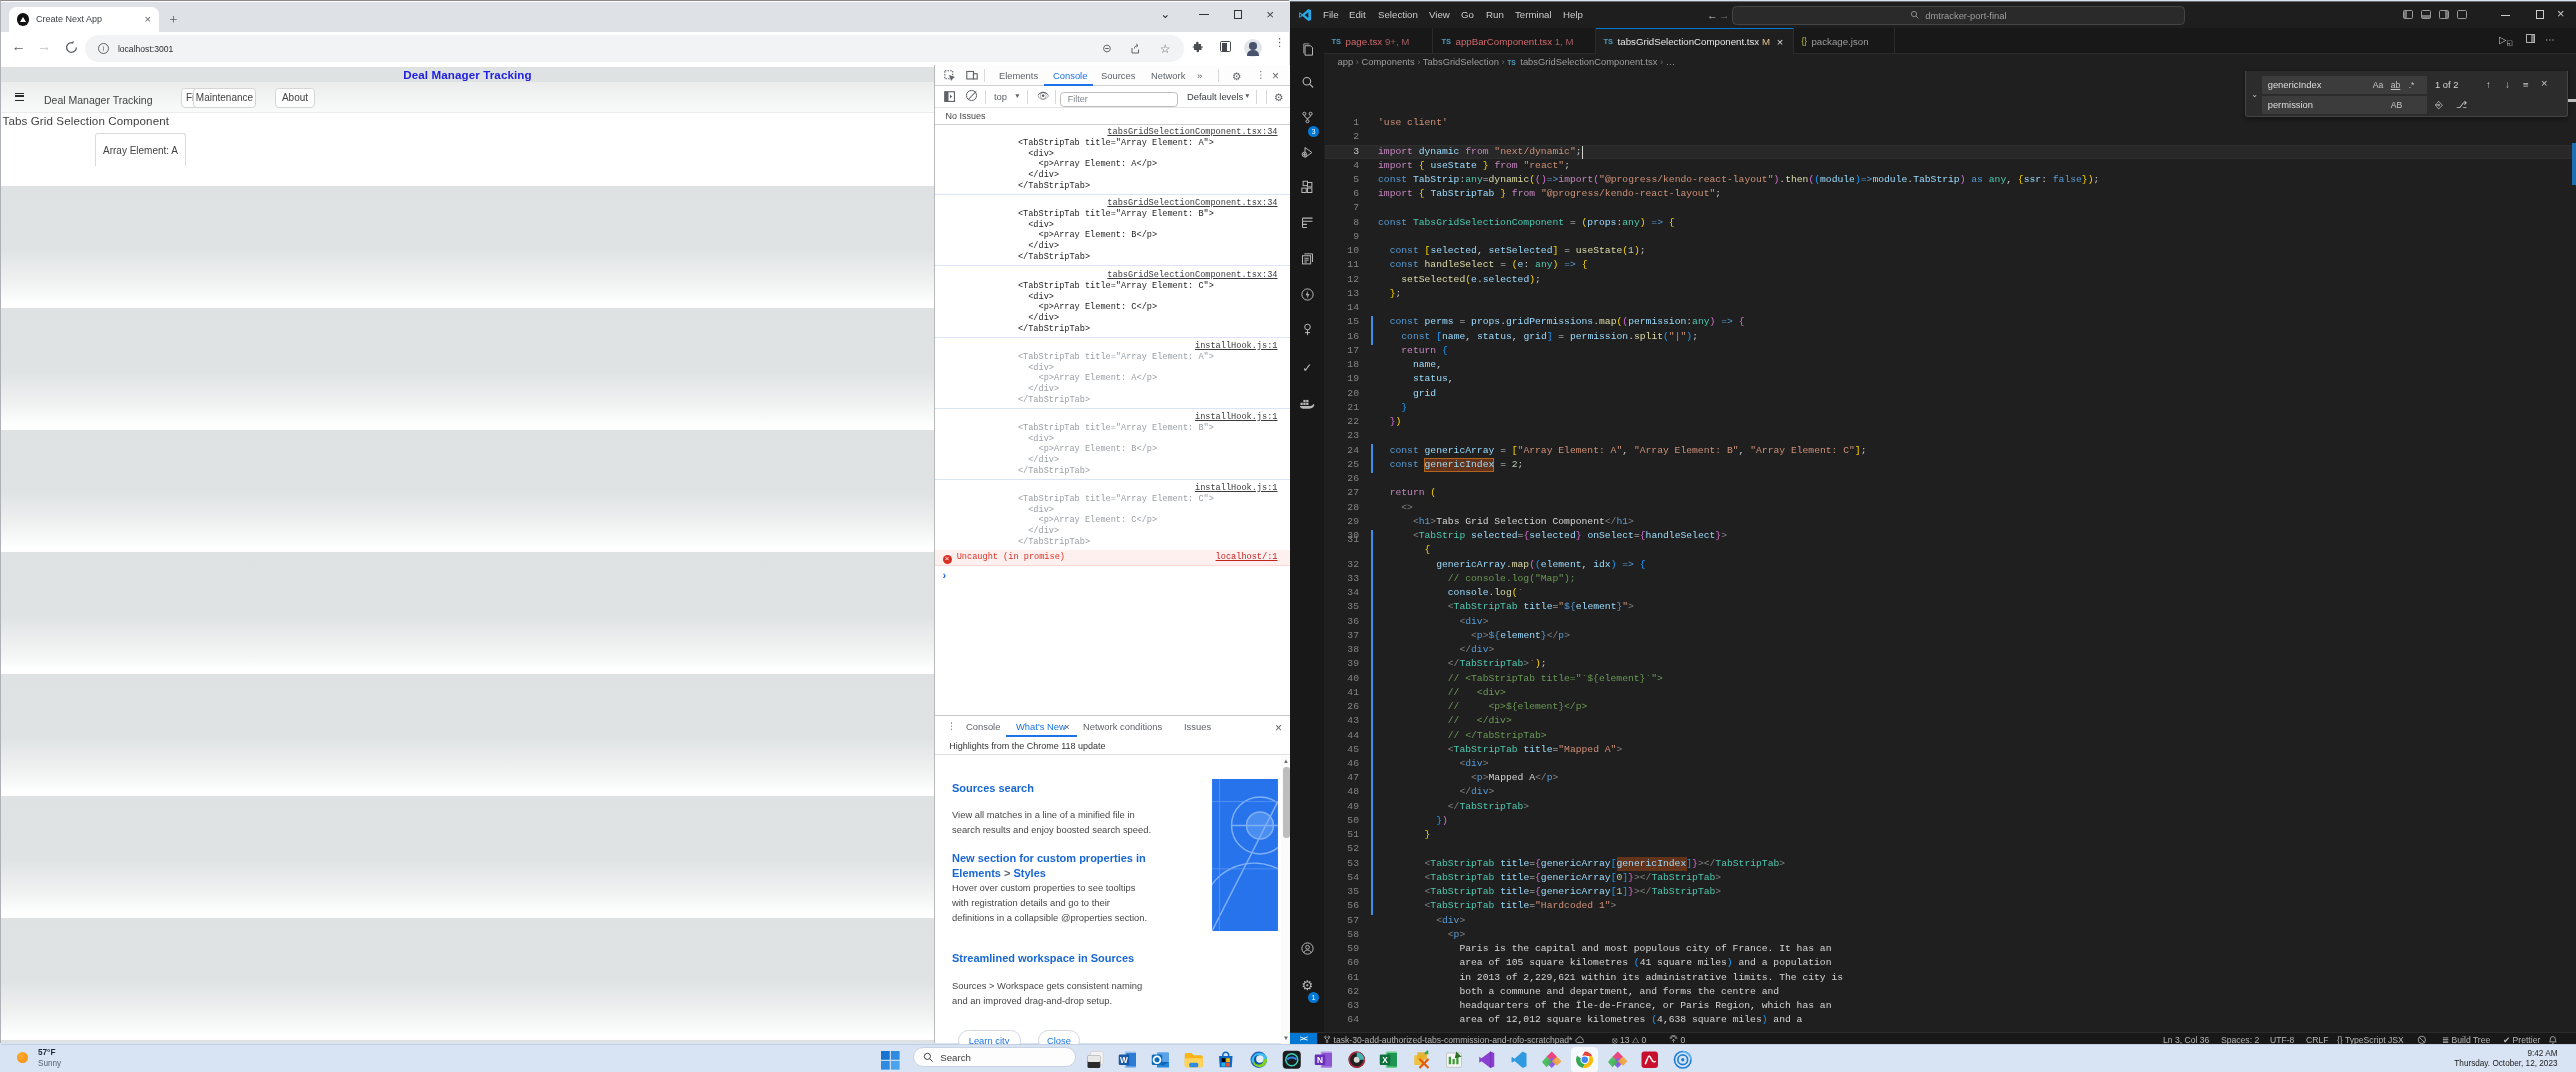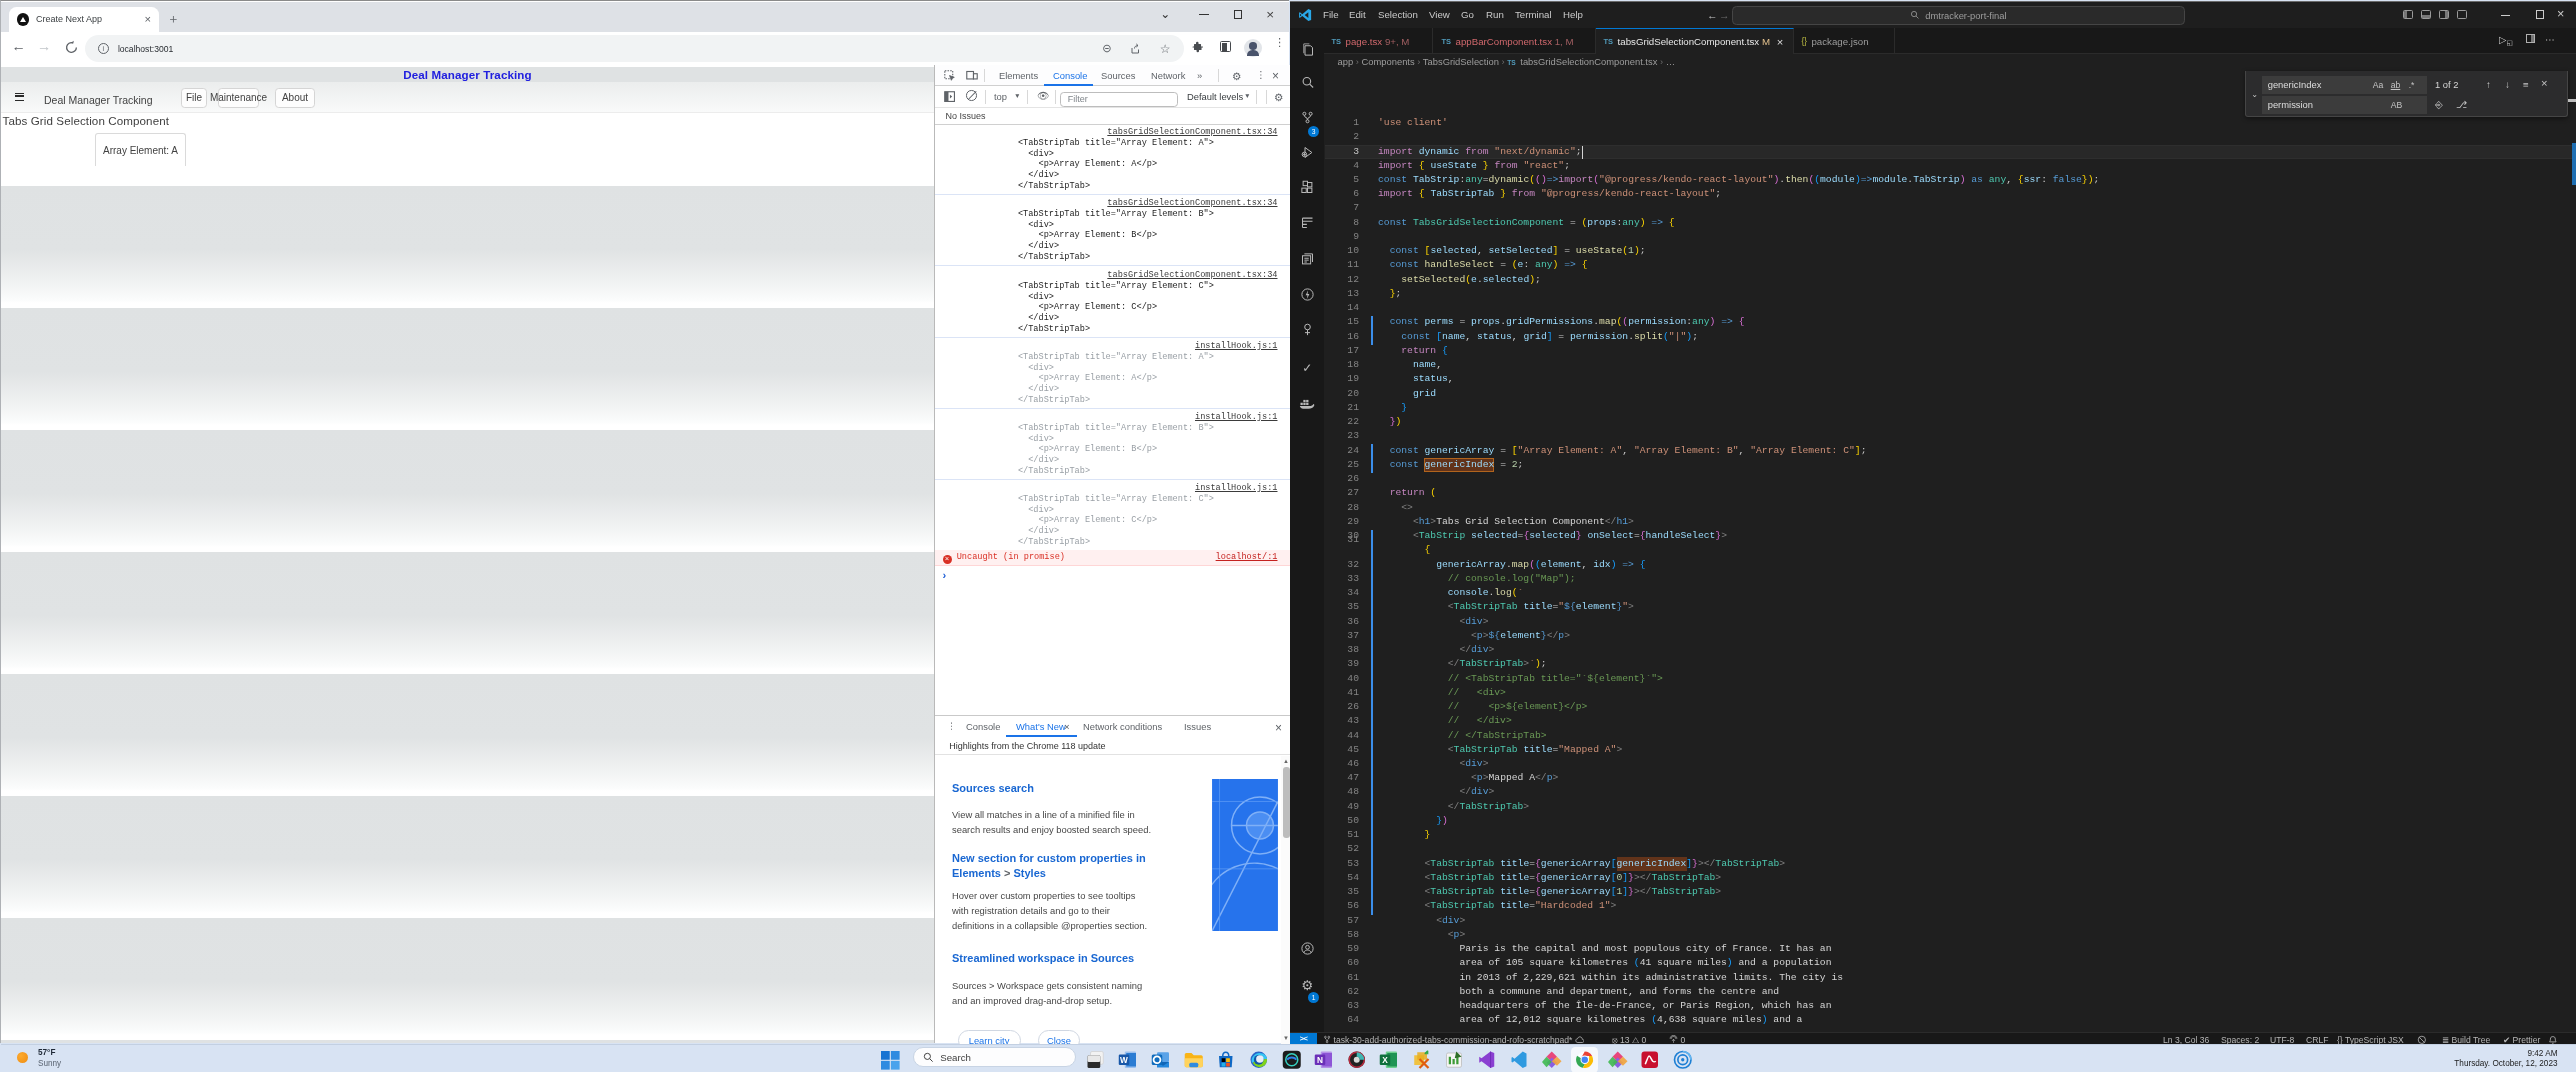--- a/index.html
+++ b/index.html
@@ -77,21 +77,21 @@
  <div class="abs" style="left:1246px;top:49px;width:12px;height:6px;border-radius:5.2px 5.2px 0 0;background:#49536b"></div>
  <div class="abs" style="left:1273px;top:38px;color:#5f6368;font-size:11.2px;letter-spacing:0;line-height:6px;width:3px">⋮</div>
  <div id="page">
   <div class="appbar">
         <b>Deal Manager Tracking</b>
       </div>
   <div class="menurow"></div>
   <div class="burger"></div>
   <div class="mtitle">Deal Manager Tracking</div>
   <div class="mbtn" style="left:180px;width:26px">File</div>
-  <div class="mbtn" style="left:217px;width:41px">Maintenance</div>
+  <div class="mbtn" style="left:192px;width:63px">Maintenance</div>
   <div class="mbtn" style="left:274px;width:40px">About</div>
   <div class="h1page">Tabs Grid Selection Component</div>
   <div class="ktabactive">Array Element: A</div>
   <div class="stripes"></div>
  </div>
 <style>
 #devtools{position:absolute;left:933px;top:64px;width:357px;height:978px;background:#fff;border-left:0.7px solid #b9b9b9;font-family:"Liberation Sans",sans-serif}
 .dtrow1{position:absolute;left:0;top:0;width:100%;height:21px;background:#fdfdfe;border-bottom:0.7px solid #d0d0d0}
 .dtab{position:absolute;top:4.5px;font-size:9.4px;color:#5f6368}
 .dticon{position:absolute;color:#5f6368}
@@ -196,21 +196,21 @@
  <div class="drtab" style="left:81px;color:#1a73e8">What's New</div>
  <div class="dticon" style="left:129px;top:5.2px;font-size:9.7px">×</div>
  <div class="abs" style="left:71px;top:19px;width:71px;height:2.2px;background:#1a73e8"></div>
  <div class="drtab" style="left:148px">Network conditions</div>
  <div class="drtab" style="left:249px">Issues</div>
  <div class="dticon" style="left:340px;top:4.5px;font-size:12px">×</div>
  <div class="highl">Highlights from the Chrome 118 update</div>
  <div class="wnh" style="left:17px;top:66px">Sources search</div>
  <div class="wnp" style="left:17px;top:91px">View all matches in a line of a minified file in<br>search results and enjoy boosted search speed.</div>
  <div class="wnh" style="left:17px;top:135px;line-height:15px">New section for custom properties in<br>Elements <span style="color:#5f6368">&gt;</span> Styles</div>
- <div class="wnp" style="left:17px;top:172px">Hover over custom properties to see tooltips<br>with registration details and go to their<br>definitions in a collapsible @properties section.</div>
+ <div class="wnp" style="left:17px;top:164px">Hover over custom properties to see tooltips<br>with registration details and go to their<br>definitions in a collapsible @properties section.</div>
  <div class="wnh" style="left:17px;top:236px">Streamlined workspace in Sources</div>
  <div class="wnp" style="left:17px;top:262px">Sources &gt; Workspace gets consistent naming<br>and an improved drag-and-drop setup.</div>
  <div class="wnbtn" style="left:22.5px;top:314px;width:63px">Learn city</div>
  <div class="wnbtn" style="left:103px;top:314px;width:42px">Close</div>
  <svg class="abs" style="left:277px;top:63px" width="66" height="152" viewBox="0 0 88 203">
           <rect width="88" height="203" fill="#2673ec"></rect>
           <g fill="none" stroke="#7fb0f7" stroke-width="2">
             <circle cx="64" cy="62" r="38"></circle>
             <circle cx="64" cy="62" r="18" fill="#4b8ef2"></circle>
             <path d="M-10 160 A70 70 0 0 1 88 120"></path>

